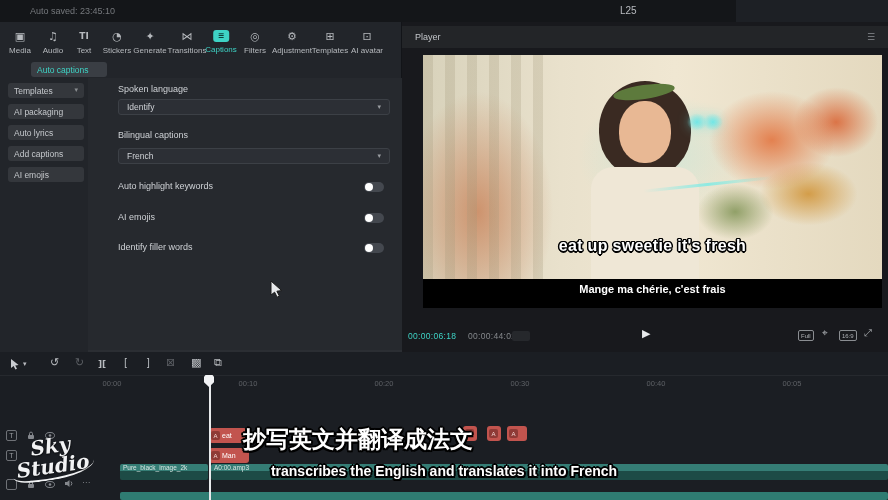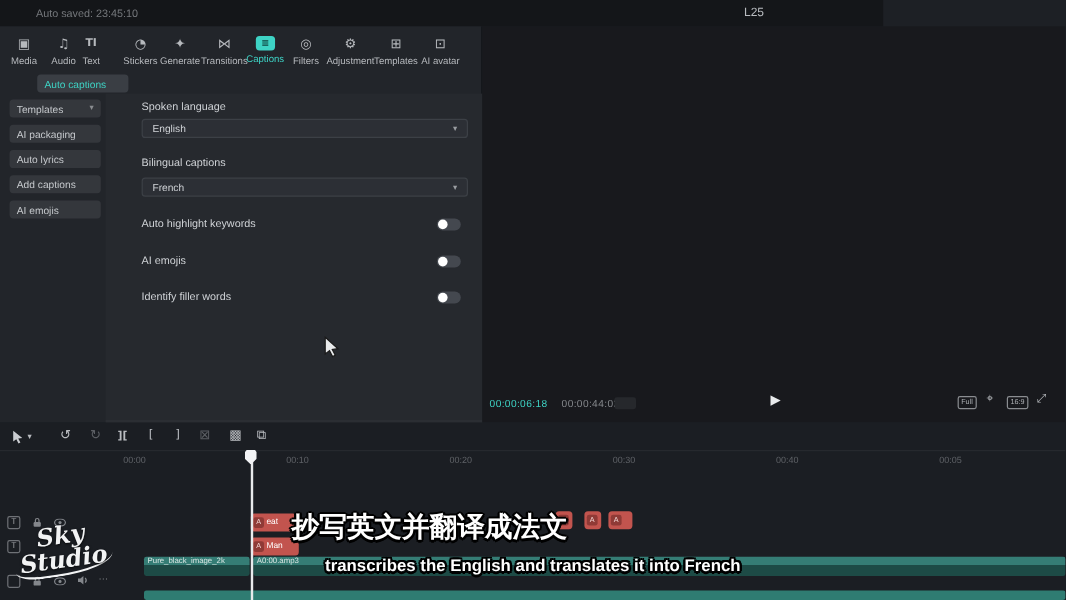--- a/index.html
+++ b/index.html
@@ -116,21 +116,21 @@
 <div id="left-panel" class="abs">
 
   <div class="tool-item" style="left:20px">
     <span class="tglyph ico">▣</span>
     <span class="tlabel">Media</span>
   </div>
   <div class="tool-item" style="left:53px">
     <span class="tglyph ico">♫</span>
     <span class="tlabel">Audio</span>
   </div>
-  <div class="tool-item" style="left:76px">
+  <div class="tool-item" style="left:84px">
     <span class="tglyph ico" style="font-size:9px;font-weight:bold">TI</span>
     <span class="tlabel">Text</span>
   </div>
   <div class="tool-item" style="left:117px">
     <span class="tglyph ico">◔</span>
     <span class="tlabel">Stickers</span>
   </div>
   <div class="tool-item" style="left:150px">
     <span class="tglyph ico">✦</span>
     <span class="tlabel">Generate</span>
@@ -176,21 +176,21 @@
   <div class="side-item" style="top:124px">
     <span>Add captions</span>
   </div>
   <div class="side-item" style="top:145px">
     <span>AI emojis</span>
   </div>
 
   <div id="form-area" class="abs">
     <div class="form-label" style="left:30px;top:6px">Spoken language</div>
     <div class="dropdown" style="top:21px">
-      <span>English</span>
+      <span>Identify</span>
       <span class="chev ico">▾</span>
     </div>
     <div class="form-label" style="left:30px;top:52px">Bilingual captions</div>
     <div class="dropdown" style="top:70px">
       <span>French</span>
       <span class="chev ico">▾</span>
     </div>
     <div class="form-label" style="left:30px;top:103px">Auto highlight keywords</div>
     <div class="toggle" style="top:104px">
         <span class="knob"></span>
@@ -210,20 +210,38 @@
       <path d="M1 3h8M3.5 3V1.8h3V3M2 3l.6 6.5h4.8L8 3M4 4.5v3.6M6 4.5v3.6" stroke="#6b6e73" stroke-width="1" fill="none"></path>
     </svg>
     <span id="delete-label">Delete current captions</span>
     <div id="generate-btn">
       <span>Generate</span>
     </div>
   </div>
 </div>
 
 <div id="player-panel" class="abs">
+  <div id="player-header">
+    <span id="player-title">Player</span>
+    <span id="player-menu" class="ico">☰</span>
+  </div>
+  <div id="video">
+    <div id="photo">
+      <div class="wall-stripes"></div>
+      <div class="hair"></div>
+      <div class="headband"></div>
+      <div class="face"></div>
+      <div class="shirt"></div>
+      <div class="sparkle"></div>
+      <div class="butterfly"></div>
+    </div>
+    <div id="letterbox"></div>
+    <div class="vid-cap1">eat up sweetie it's fresh</div>
+    <div class="vid-cap2">Mange ma chérie, c'est frais</div>
+  </div>
   <div id="player-controls">
     <span id="time-cur">00:00:06:18</span>
     <span id="time-total">00:00:44:02</span>
     <span id="dim-box"></span>
     <span id="play-btn" class="ico">▶</span>
     <span class="badge" style="left:396px">Full</span>
     <span class="pc-ico ico" style="left:420px">⌖</span>
     <span class="badge" style="left:437px">16:9</span>
     <span class="pc-ico ico" style="left:462px">⤢</span>
   </div>

